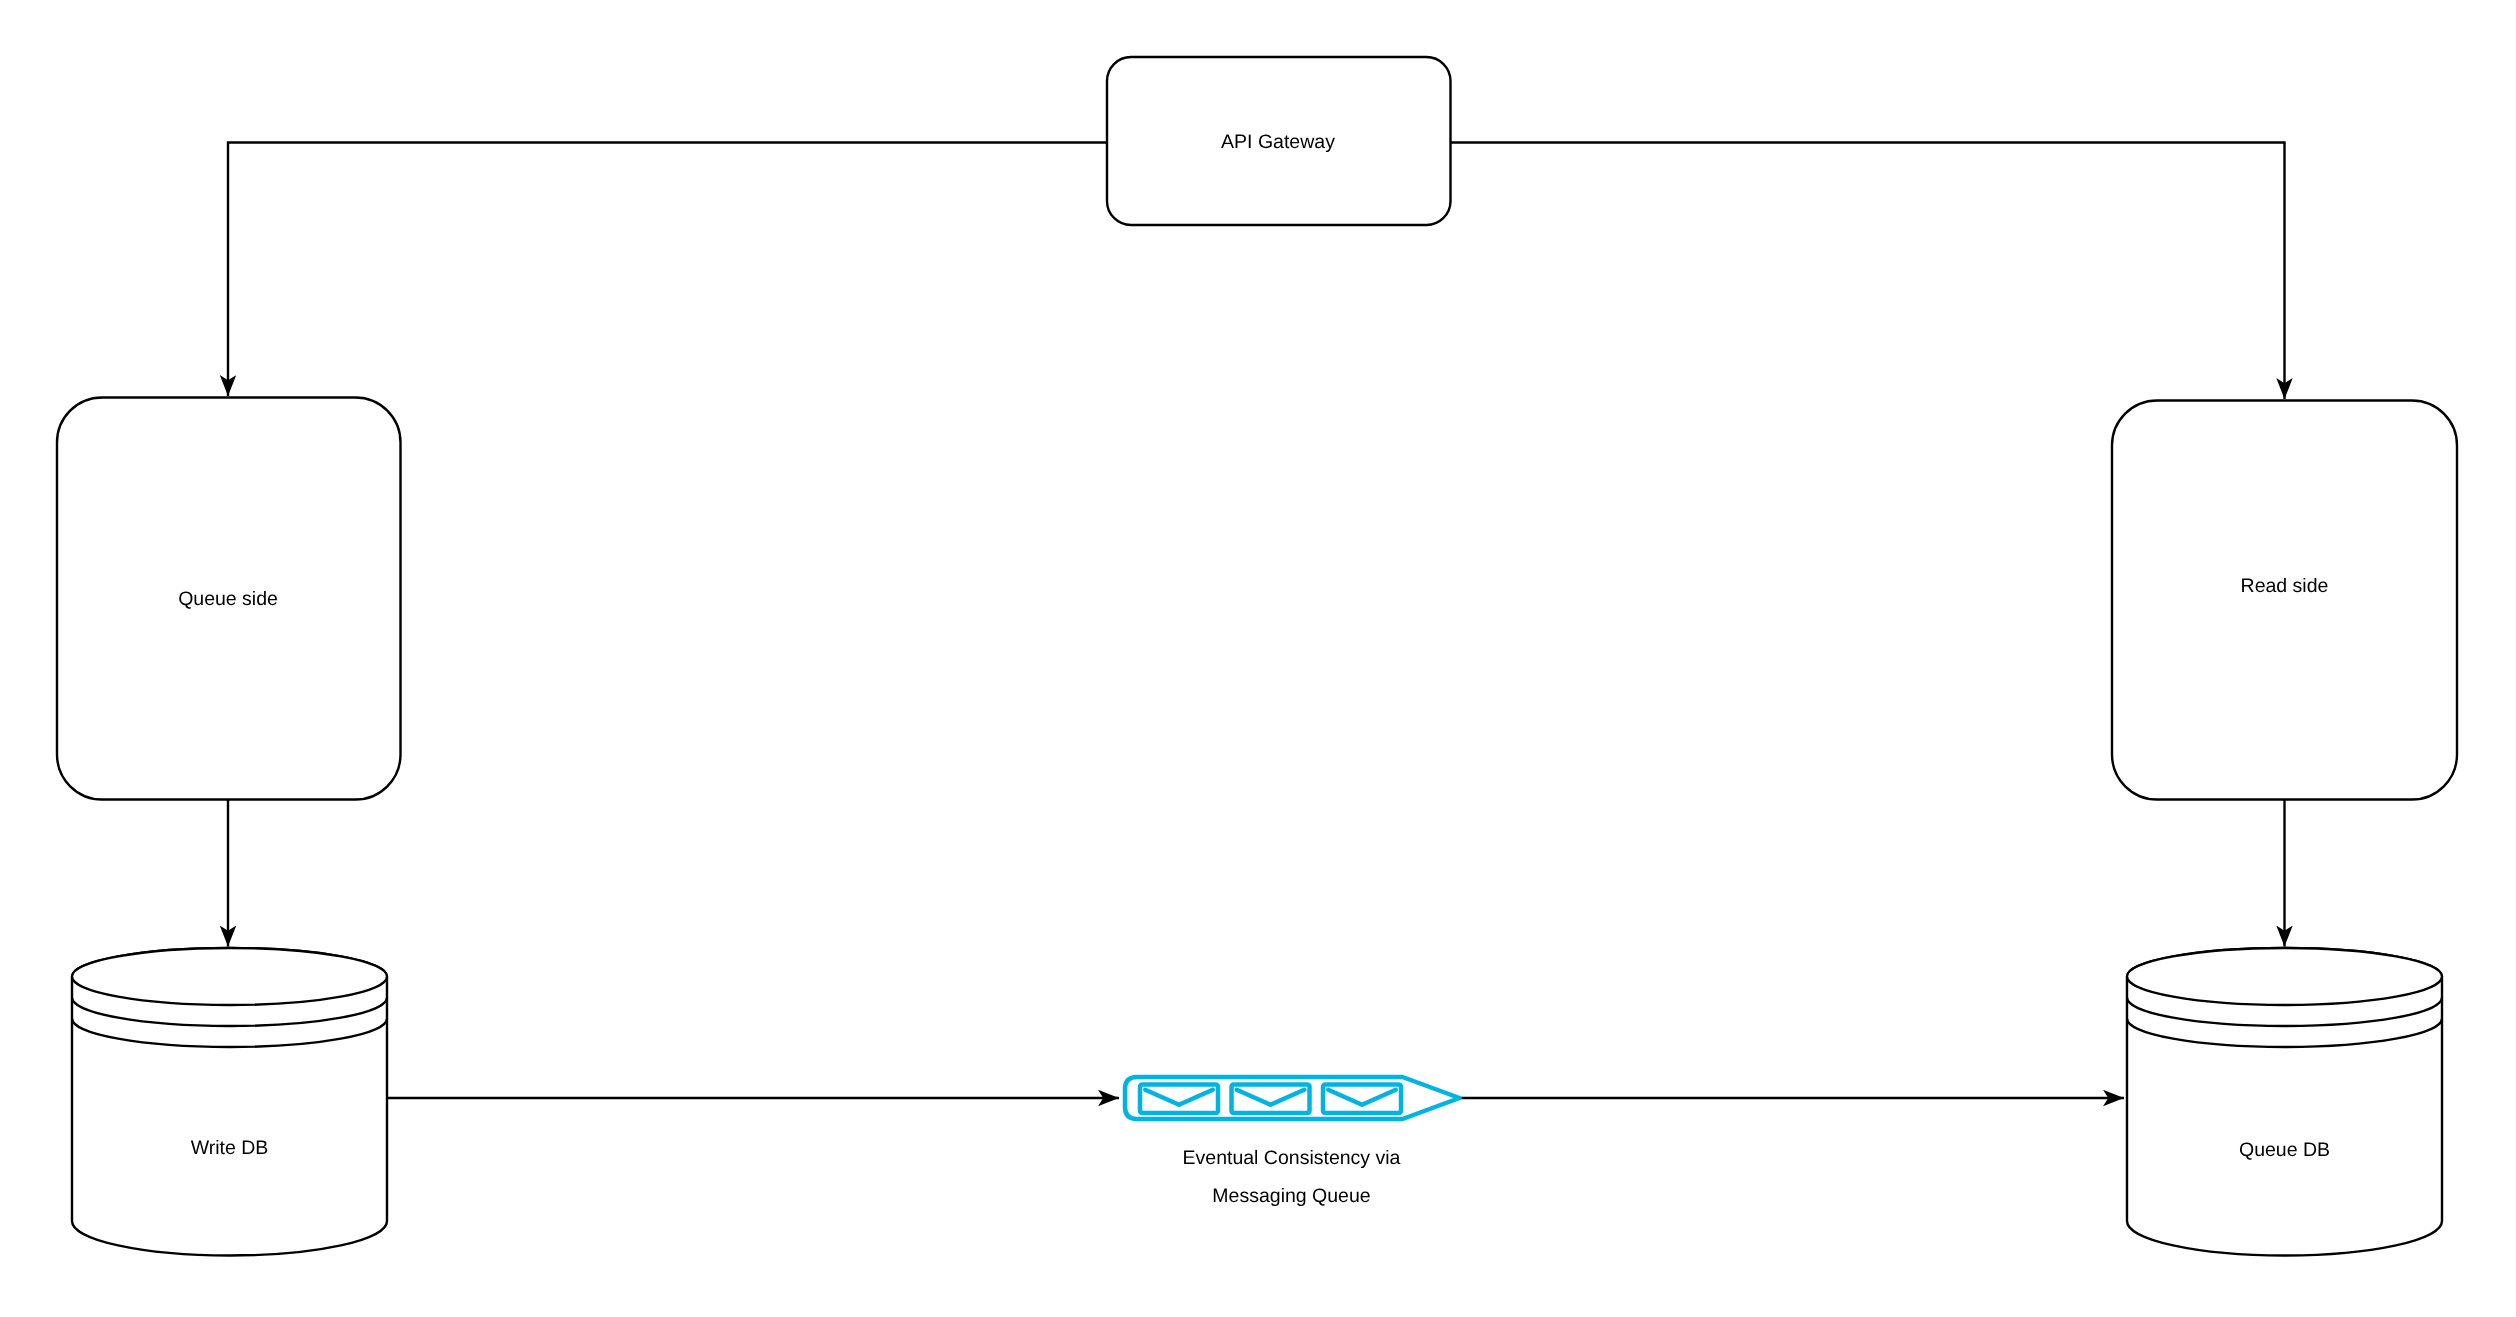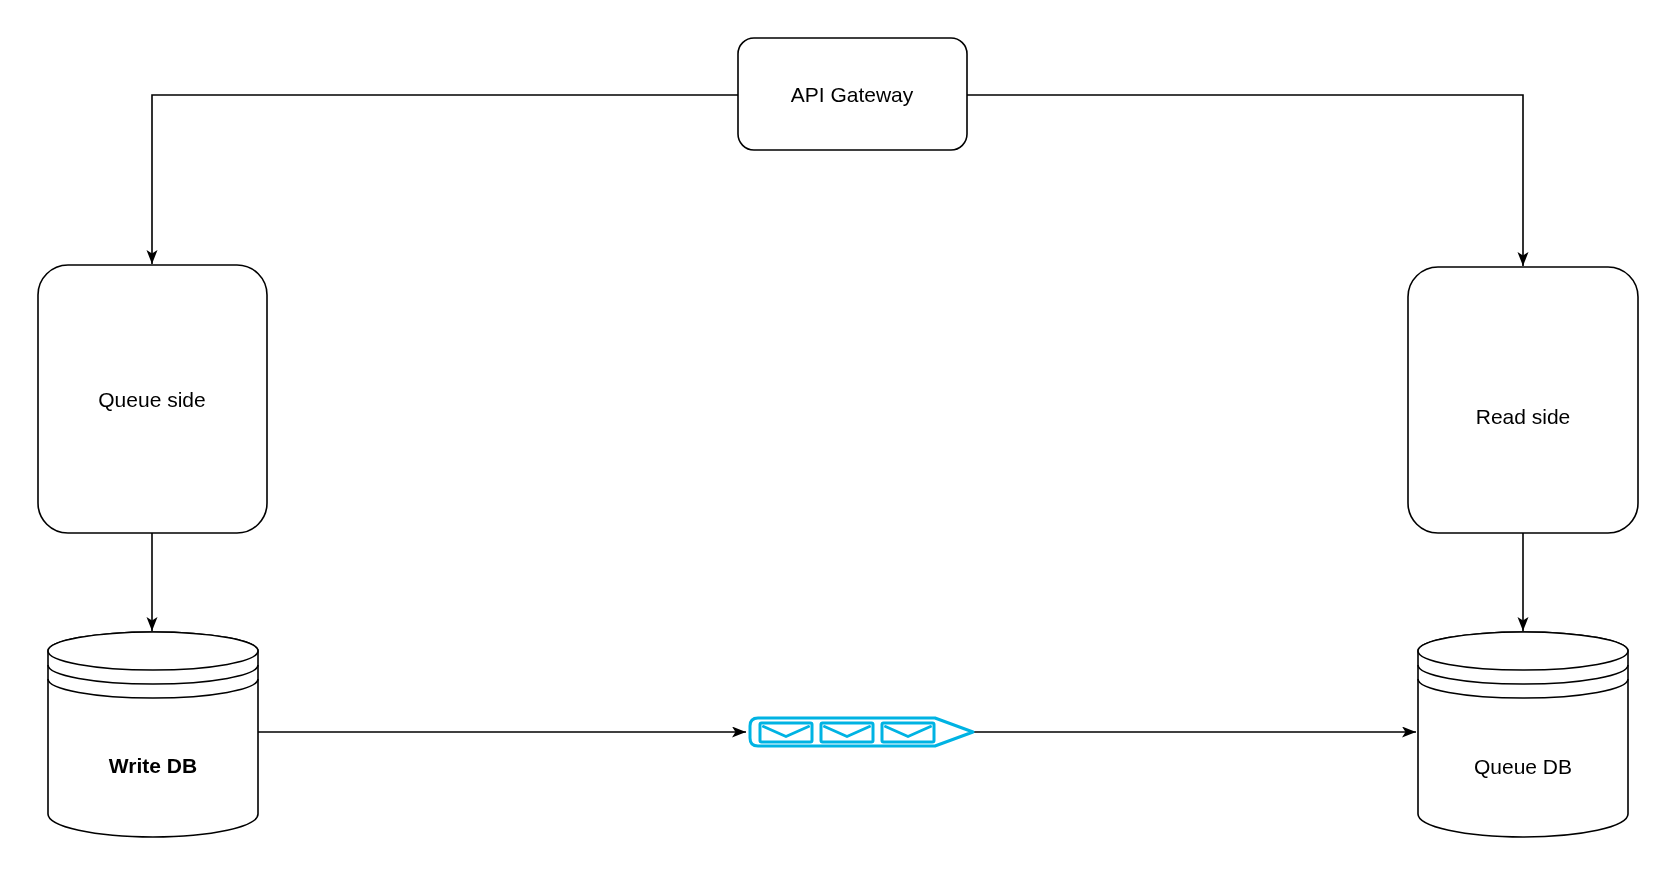--- a/index.html
+++ b/index.html
@@ -13,21 +13,21 @@
     width: 1677px; height: 878px;
     background: #ffffff;
     overflow: hidden;
   }
   .shapes-layer {
     position: absolute; left: 0; top: 0;
   }
   .label {
     position: absolute;
     transform: translate(-50%, -50%);
-    font-size: 21px;
+    font-size: 13px;
     line-height: 25px;
     color: #000000;
     white-space: nowrap;
     text-align: center;
   }
   .q { stroke: var(--queue-accent, #00B3E3); }
 </style>
 </head>
 <body>
 
@@ -80,18 +80,22 @@
       </g>
       <g>
         <rect class="q" x="882" y="723" width="52" height="19" rx="1.5" fill="#ffffff" stroke-width="3"></rect>
         <path class="q" d="M 885.5 726.5 L 908 736.5 L 930.5 726.5" fill="none" stroke-width="3" stroke-linejoin="round" stroke-linecap="round"></path>
       </g>
     </g>
   </svg>
 
   <div class="label" style="left:852px; top:94px;">API Gateway</div>
   <div class="label" style="left:152px; top:399px;">Queue side</div>
-  <div class="label" style="left:1523px; top:416px;">Read side</div>
-  <div class="label" style="left:153px; top:765px;font-weight:bold;">Write DB</div>
+  <div class="label" style="left:1523px; top:390px;">Read side</div>
+  <div class="label" style="left:153px; top:765px;">Write DB</div>
   <div class="label" style="left:1523px; top:766px;">Queue DB</div>
 
+  <div class="label" style="left:861px; top:784px;">
+    <div>Eventual Consistency via</div>
+    <div>Messaging Queue</div>
+  </div>
 
 </div>
 
 </body></html>

